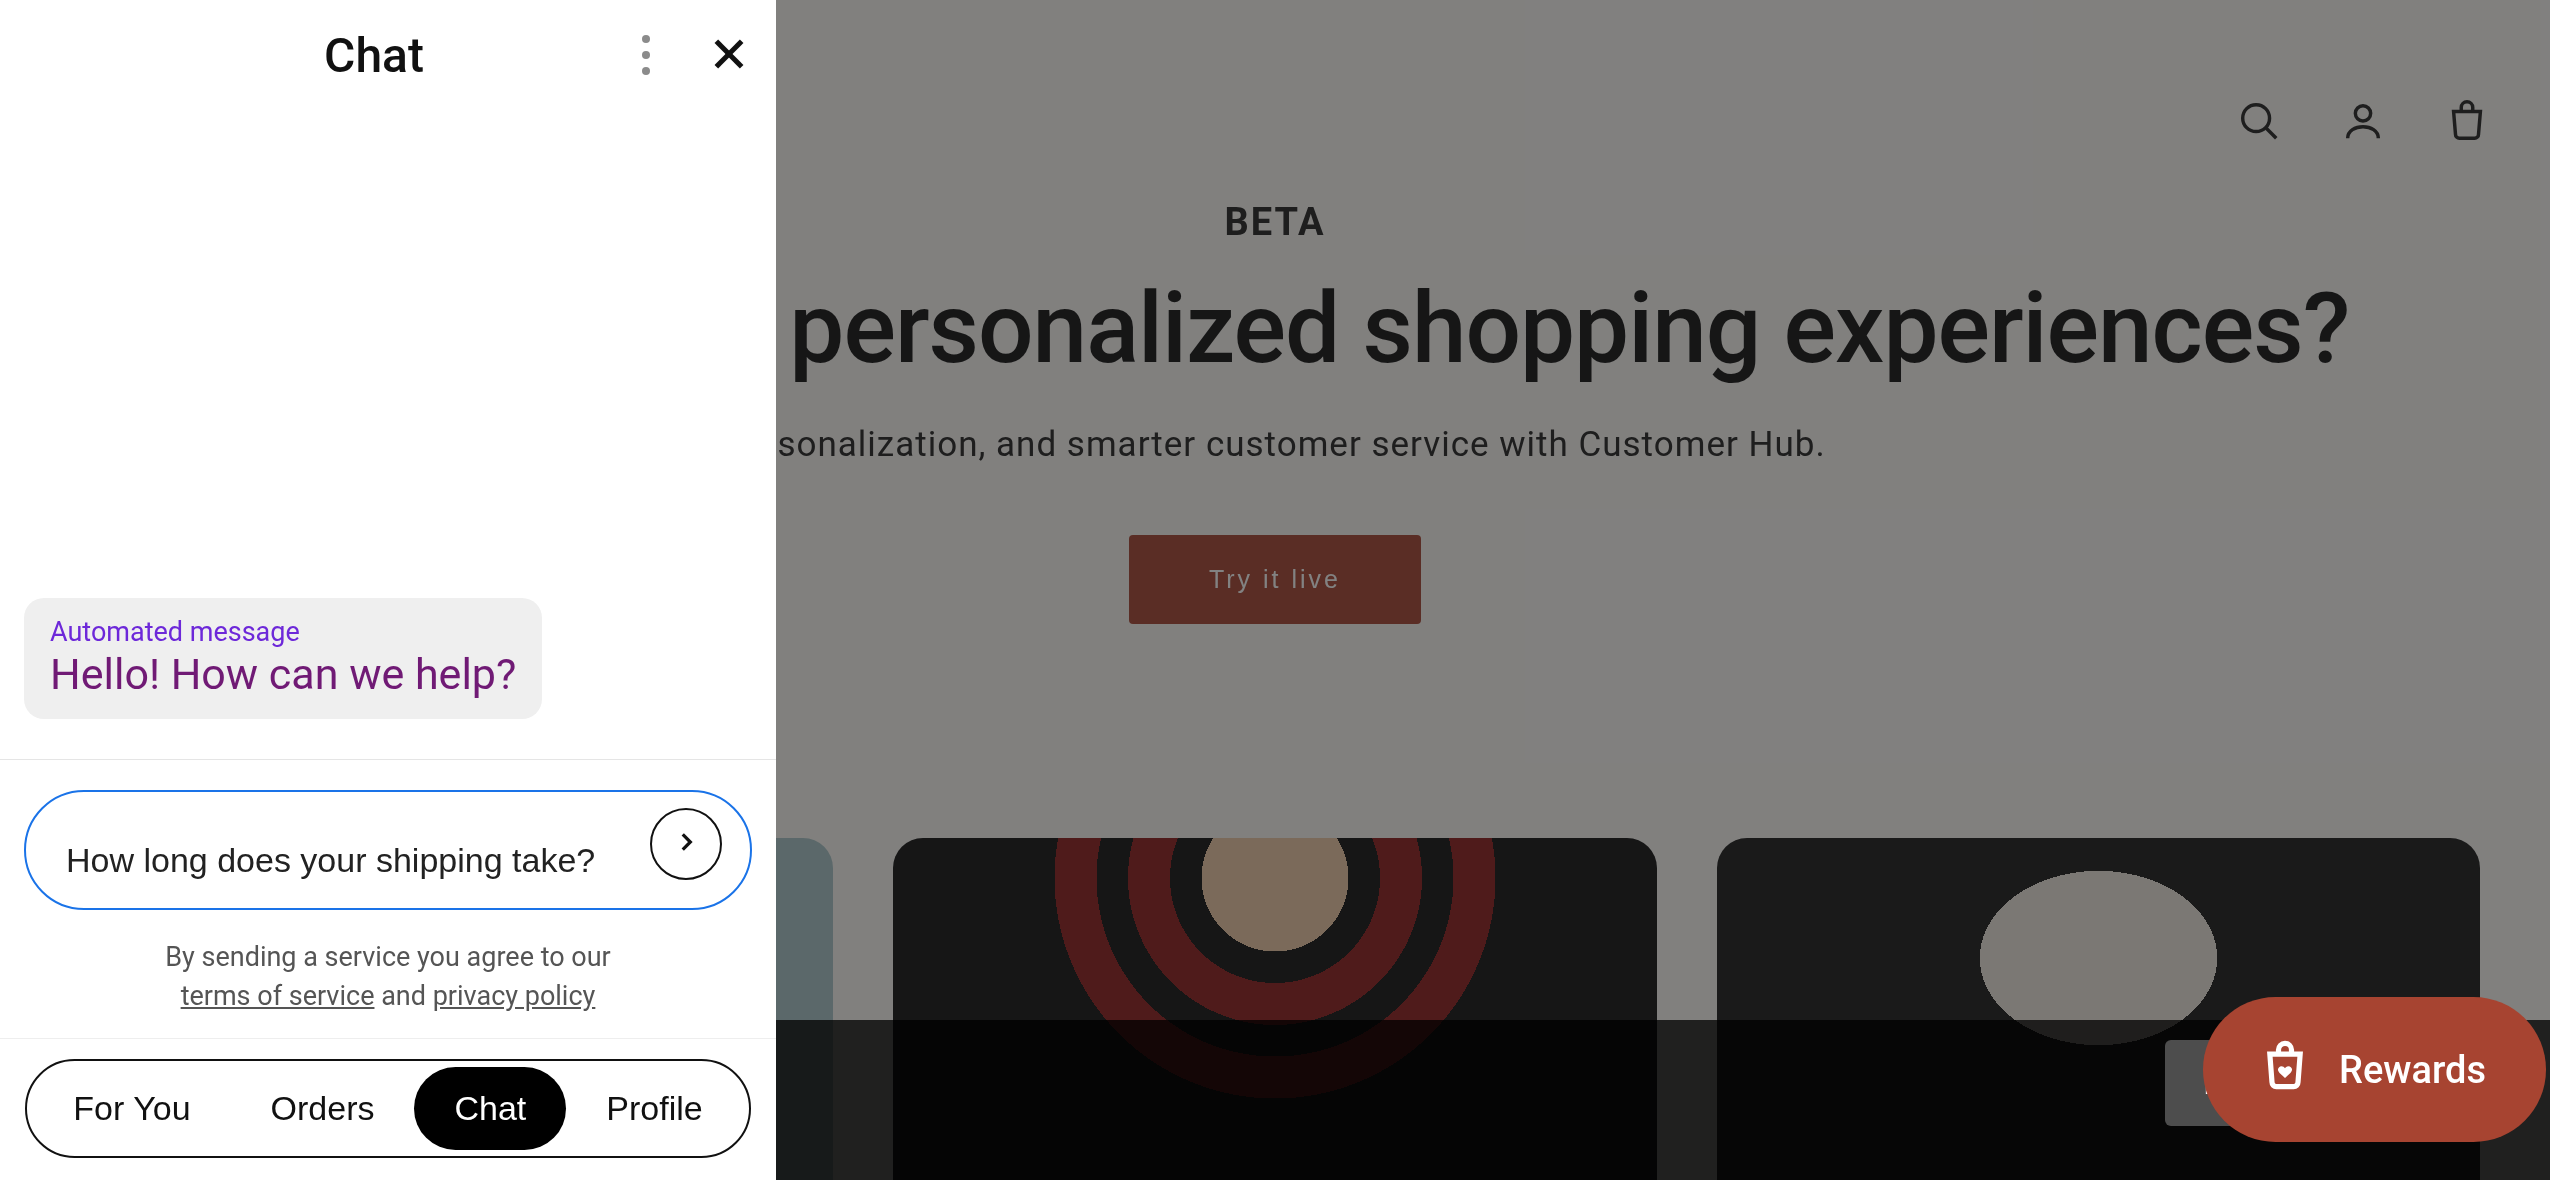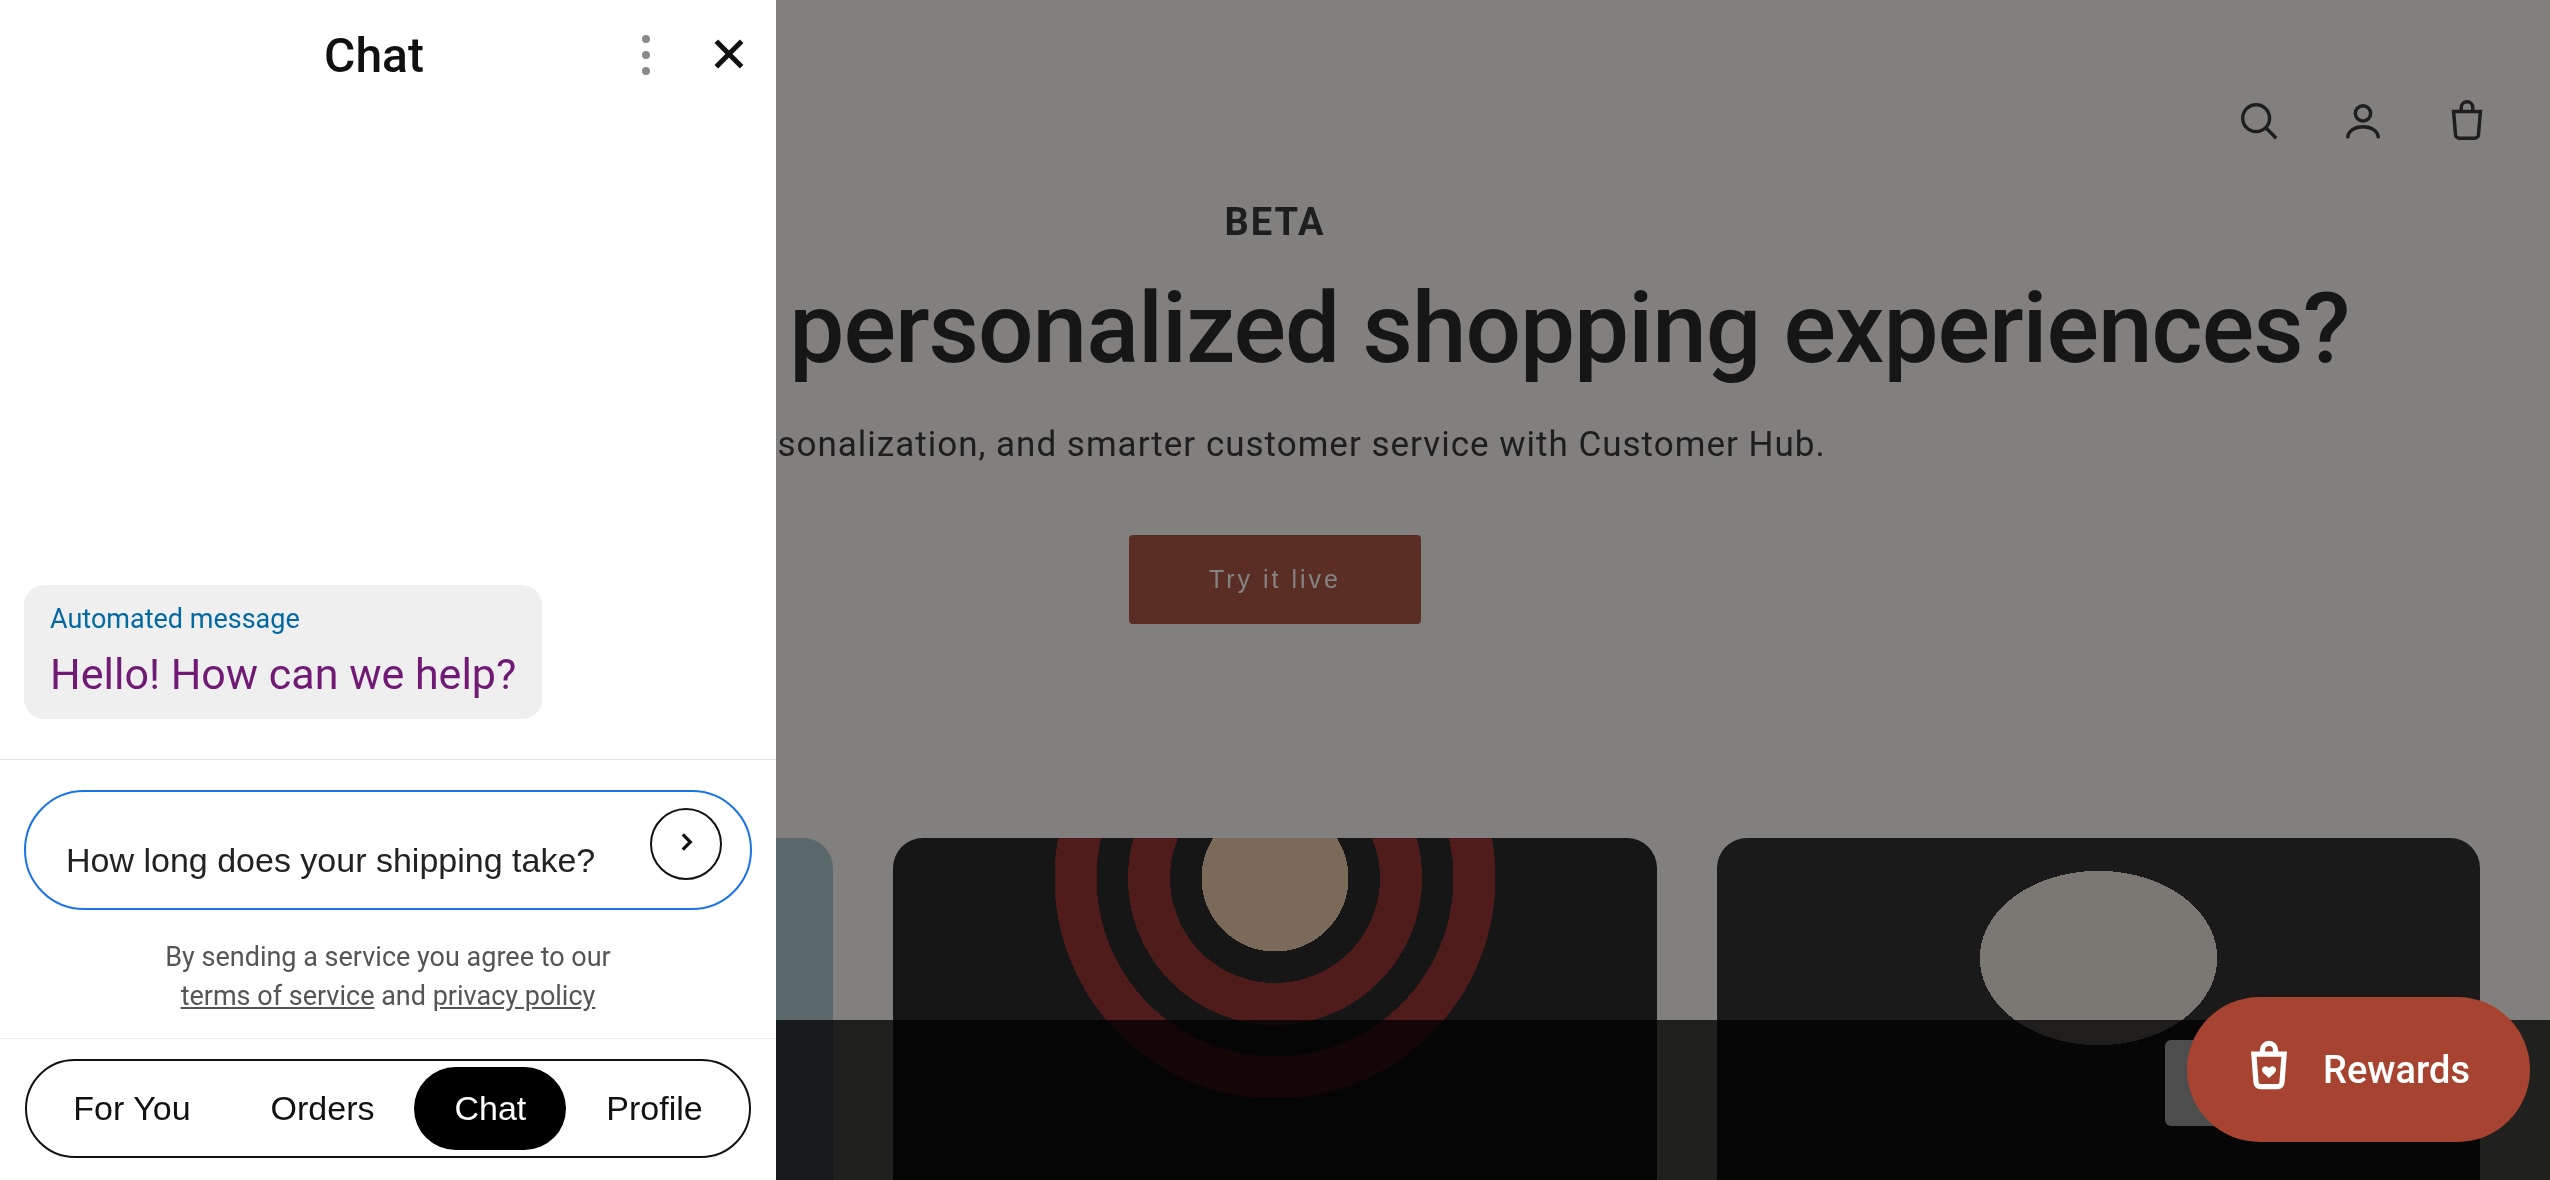--- a/index.html
+++ b/index.html
@@ -73,21 +73,21 @@
     z-index: 6;
   }
   .navigate-pill {
     position:absolute; right: 210px; bottom: 54px;
     background: rgba(90,90,90,0.85); color:#fff;
     font-size: 32px; padding: 24px 38px; border-radius: 6px;
     z-index: 7;
   }
 
   .rewards-pill {
-    position: absolute; right: 20px; bottom: 38px;
+    position: absolute; right: 4px; bottom: 38px;
     background: #a74431; color: #fff;
     border-radius: 80px;
     padding: 42px 60px 42px 56px;
     display: flex; align-items: center; gap: 28px;
     font-size: 38px; font-weight: 500;
     z-index: 8;
   }
   .rewards-pill svg { width: 52px; height: 52px; fill: none; stroke:#fff; stroke-width: 2.4; }
 
   
@@ -121,21 +121,21 @@
     padding: 0 24px 22px 24px;
   }
   .msg-bubble {
     align-self: flex-start;
     background: #efefef;
     border-radius: 20px;
     padding: 18px 26px 20px 26px;
     max-width: 560px;
     margin-bottom: 40px;
   }
-  .msg-label { font-size: 27px; color: #0369a1; margin-bottom: 14px; }
+  .msg-label { font-size: 27px; color: #6d28d9; margin-bottom: 1px; }
   .msg-text { font-size: 43px; color: #701a75; }
 
   .chat-divider { height:1px; background:#e5e5e5; margin: 0 -24px 30px -24px; }
 
   .ask-box {
     border: 2px solid #1a73e8;
     border-radius: 60px;
     padding: 16px 28px 28px 40px;
     display:flex; align-items:flex-end; gap:20px;
   }

